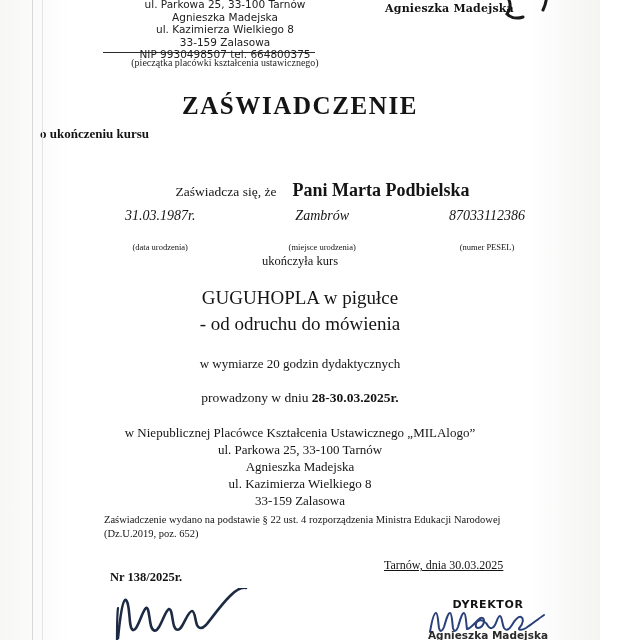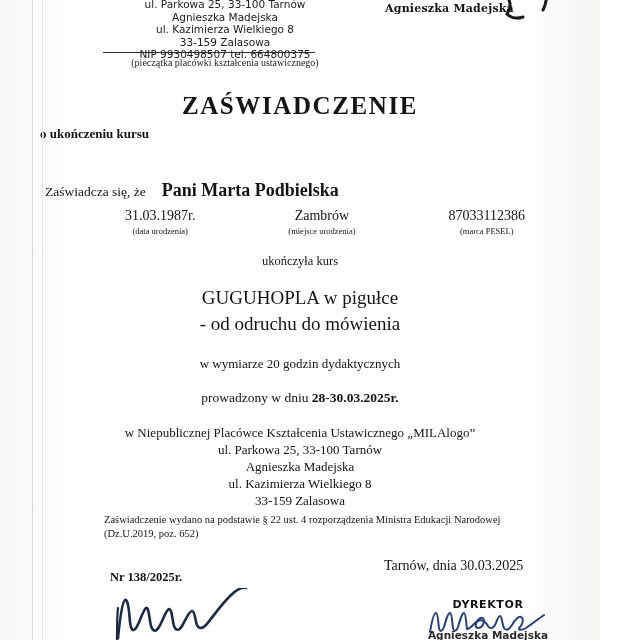--- a/index.html
+++ b/index.html
@@ -116,21 +116,21 @@
     font-size: 13px;
     font-weight: bold;
     margin-left: 40px;
   }
 
   
   .recipient-row {
     position: absolute;
     left: 9px; right: 0;
     top: 180px;
-    text-align: left;
+    text-align: center;
     padding-left: 36px;
   }
   .recipient-lead {
     font-size: 13.5px;
     vertical-align: baseline;
   }
   .recipient-name {
     font-size: 18px;
     font-weight: bold;
     margin-left: 12px;
@@ -139,22 +139,22 @@
   
   .data-grid {
     position: absolute;
     left: 125px;
     top: 208px;
     width: 400px;
     display: flex;
     justify-content: space-between;
   }
   .data-cell { text-align: center; }
-  .data-value { font-size: 14px; line-height: 16px; }
-  .data-label { font-size: 8.5px; line-height: 11px; margin-top: 2px; }
+  .data-value { font-size: 14px; line-height: 16px; font-style: italic; }
+  .data-label { font-size: 8.5px; line-height: 11px; margin-top: 18px; }
 
   
   .completed {
     position: absolute;
     left: 0; right: 0;
     top: 254px;
     text-align: center;
     font-size: 12.5px;
   }
   .course-title {
@@ -208,21 +208,22 @@
     position: absolute;
     left: 110px;
     top: 570px;
     font-size: 12.5px;
     font-weight: bold;
   }
   .place-date {
     position: absolute;
     left: 384px;
     top: 558px;
-    font-size: 14px;
+    font-size: 12px;
+    text-decoration: underline;
   }
 
   
   .sig-left {
     position: absolute;
     left: 112px;
     top: 588px;
     width: 180px;
     height: 52px;
   }
@@ -299,21 +300,21 @@
       <div class="data-cell">
         <div class="data-value">31.03.1987r.</div>
         <div class="data-label">(data urodzenia)</div>
       </div>
       <div class="data-cell">
         <div class="data-value">Zambrów</div>
         <div class="data-label">(miejsce urodzenia)</div>
       </div>
       <div class="data-cell">
         <div class="data-value">87033112386</div>
-        <div class="data-label">(marca PESEL)</div>
+        <div class="data-label">(numer PESEL)</div>
       </div>
     </div>
 
     <div class="completed">ukończyła kurs</div>
     <div class="course-title">
       <div>GUGUHOPLA  w pigułce</div>
       <div>- od odruchu do mówienia</div>
     </div>
 
     <div class="hours">w wymiarze 20 godzin dydaktycznych</div>

